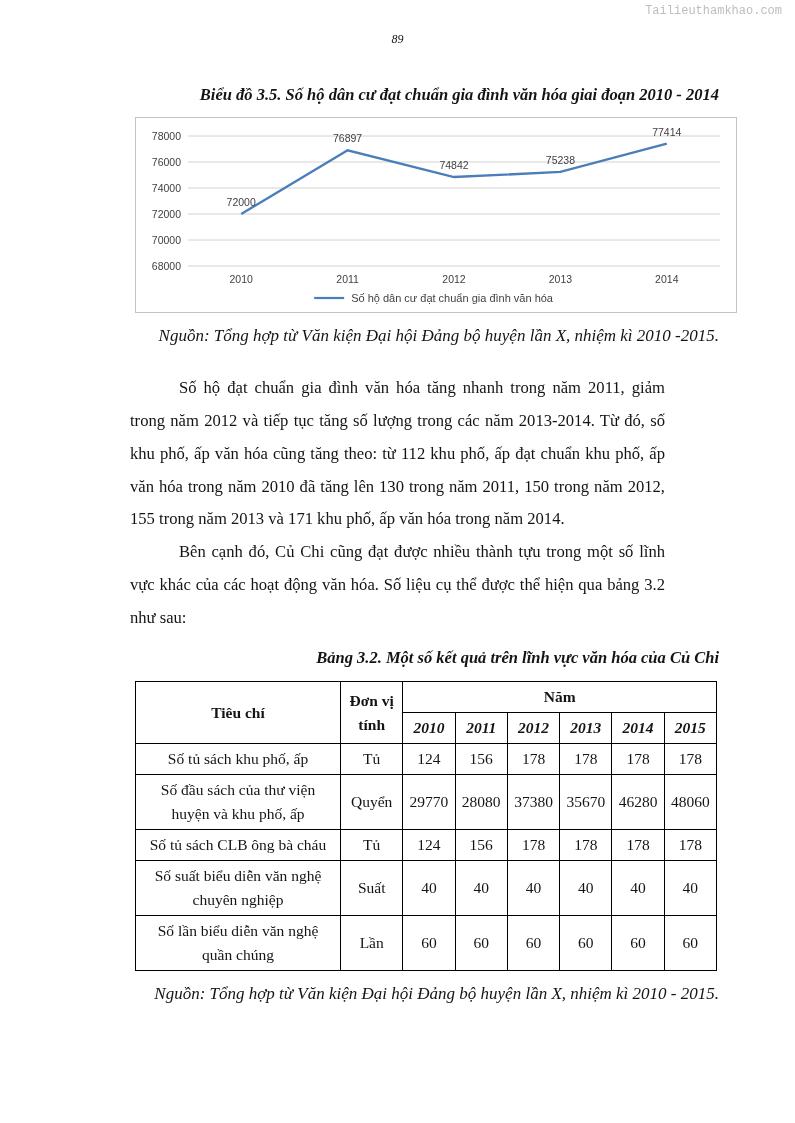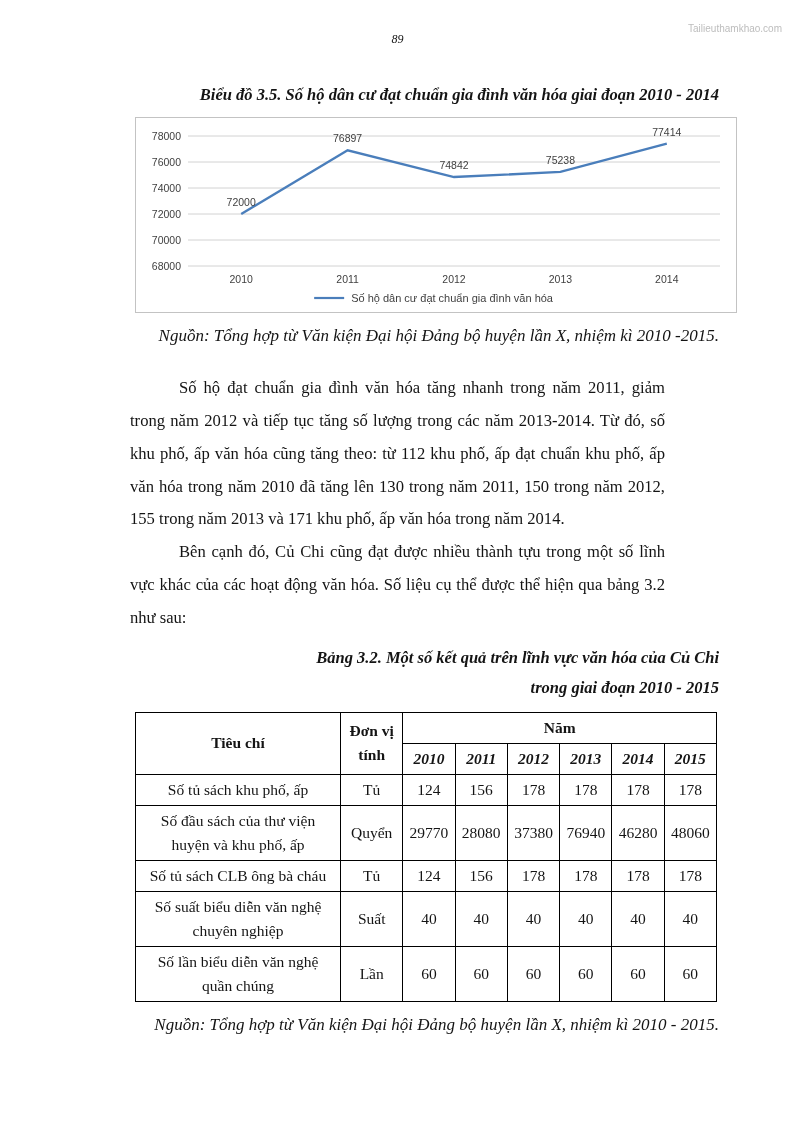--- a/index.html
+++ b/index.html
@@ -6,23 +6,23 @@
   html, body { margin: 0; padding: 0; }
   body {
     width: 795px; height: 1123px;
     background: #ffffff;
     font-family: "Liberation Serif", serif;
     color: #141414;
     position: relative;
     overflow: hidden;
   }
   .watermark {
-    position: absolute; top: 23px; right: 13px;
-    font-family: Liberation Sans, sans-serif;
-    font-size: 10px; color: #bdbdbd;
+    position: absolute; top: 4px; right: 13px;
+    font-family: Liberation Mono, monospace;
+    font-size: 12px; color: #bdbdbd;
   }
   .page-number { padding-top: 32px; text-align: center; font-size: 12px; font-style: italic; }
   .center-col { margin-left: 133px; width: 586px; text-align: right; }
   .chart-title {
     margin: 38px 0 0 0;
     font-size: 16.5px; font-weight: bold; font-style: italic;
   }
   .chart-box {
     margin: 12px 0 0 135px;
     width: 602px; height: 196px;
@@ -114,21 +114,20 @@
   <p class="source">Nguồn: Tổng hợp từ Văn kiện Đại hội Đảng bộ huyện lần X, nhiệm kì 2010 -2015.</p>
 </div>
 
 <div class="text-col">
   <p class="body-para para-1">Số hộ đạt chuẩn gia đình văn hóa tăng nhanh trong năm 2011, giảm trong năm 2012 và tiếp tục tăng số lượng trong các năm 2013-2014. Từ đó, số khu phố, ấp văn hóa cũng tăng theo: từ 112 khu phố, ấp đạt chuẩn khu phố, ấp văn hóa trong năm 2010 đã tăng lên 130 trong năm 2011, 150 trong năm 2012, 155 trong năm 2013 và 171 khu phố, ấp văn hóa trong năm 2014.</p>
   <p class="body-para">Bên cạnh đó, Củ Chi cũng đạt được nhiều thành tựu trong một số lĩnh vực khác của các hoạt động văn hóa. Số liệu cụ thể được thể hiện qua bảng 3.2 như sau:</p>
 </div>
 
 <div class="center-col table-title-block">
   <div class="table-title">Bảng 3.2. Một số kết quả trên lĩnh vực văn hóa của Củ Chi</div>
-  <div class="table-title">trong giai đoạn 2010 - 2015</div>
 </div>
 
 <table class="data-table">
   <colgroup>
     <col class="col-criteria">
     <col class="col-unit">
     <col class="col-year">
       <col class="col-year">
       <col class="col-year">
     <col class="col-year">
@@ -160,21 +159,21 @@
       <td>178</td>
       <td>178</td>
       <td>178</td>
     </tr>
     <tr>
       <td class="td-criteria">Số đầu sách của thư viện huyện và khu phố, ấp</td>
       <td>Quyển</td>
       <td>29770</td>
       <td>28080</td>
       <td>37380</td>
-      <td>76940</td>
+      <td>35670</td>
       <td>46280</td>
       <td>48060</td>
     </tr>
     <tr>
       <td class="td-criteria">Số tủ sách CLB ông bà cháu</td>
       <td>Tủ</td>
       <td>124</td>
       <td>156</td>
       <td>178</td>
       <td>178</td>

